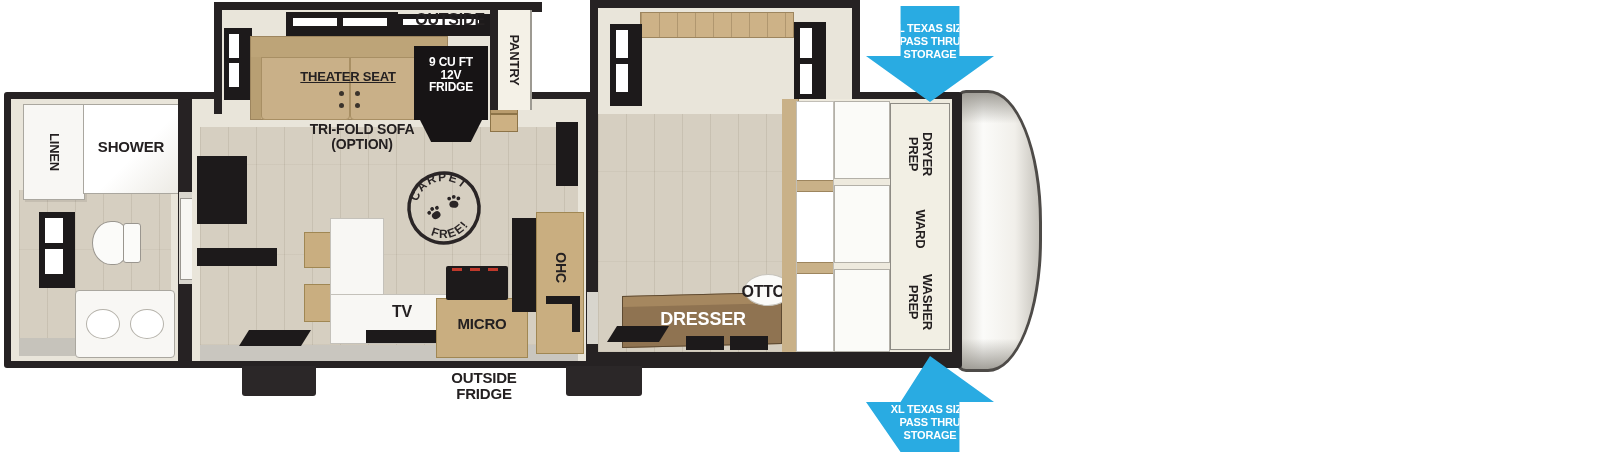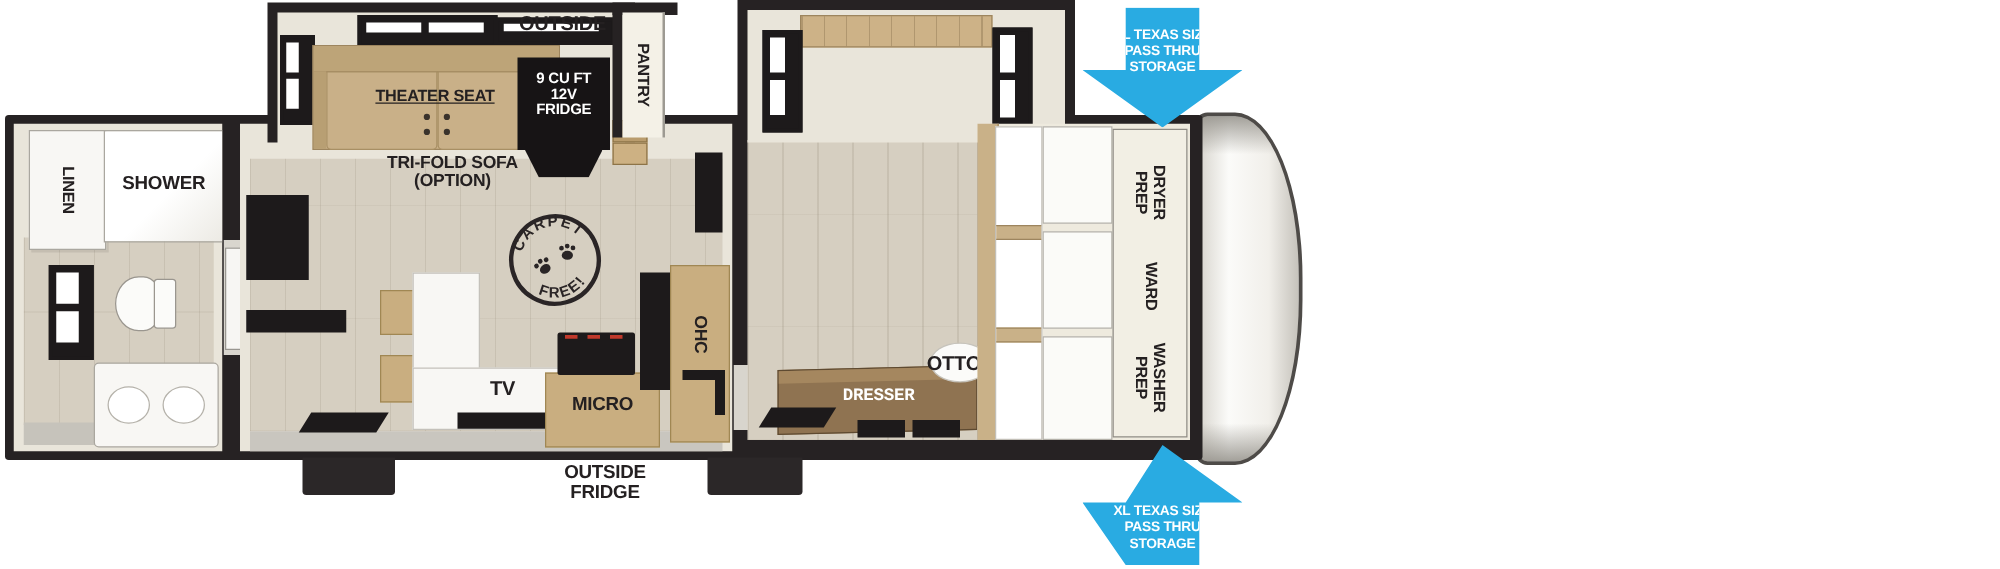--- a/index.html
+++ b/index.html
@@ -199,21 +199,21 @@
     <div class="win-pane" style="left:3px;top:3px;width:12px;height:30px;"></div>
     <div class="win-pane" style="left:3px;top:39px;width:12px;height:30px;"></div>
   </div>
 
 
   <div class="abs" style="left:622px;top:294px;width:158px;height:50px;background:#8f7351;border:1px solid #5e4a31;transform:skewY(-1.5deg);">
     <div class="abs" style="left:0;top:0;width:100%;height:10px;background:#a5875f;"></div>
   </div>
   <div class="abs" style="left:744px;top:274px;width:46px;height:30px;background:#fbfbf9;border:1px solid #c6c3bb;border-radius:50%;"></div>
   <div class="lbl" style="left:724px;top:284px;width:114px;font-size:16px;">OTTOMAN</div>
-  <div class="lbl lbl-white" style="left:648px;top:310px;width:110px;font-size:14px;font-family:Liberation Mono, monospace;">DRESSER</div>
+  <div class="lbl lbl-white" style="left:648px;top:310px;width:110px;font-size:18px;">DRESSER</div>
 
   <div class="abs dark" style="left:612px;top:326px;width:52px;height:16px;transform:skewX(-32deg);"></div>
   <div class="abs dark" style="left:686px;top:336px;width:38px;height:14px;"></div>
   <div class="abs dark" style="left:730px;top:336px;width:38px;height:14px;"></div>
 
   <div class="abs" style="left:782px;top:99px;width:170px;height:253px;background:#eeeade;">
     <div class="abs" style="left:0;top:0;width:16px;height:253px;background:#c9b188;border-right:1px solid #9d855e;"></div>
     <div class="abs" style="left:14px;top:2px;width:36px;height:249px;background:#ffffff;border:1px solid #c2bfb7;">
       <div class="shelf-strip" style="left:0;top:78px;width:100%;height:10px;"></div>
       <div class="shelf-strip" style="left:0;top:160px;width:100%;height:10px;"></div>

